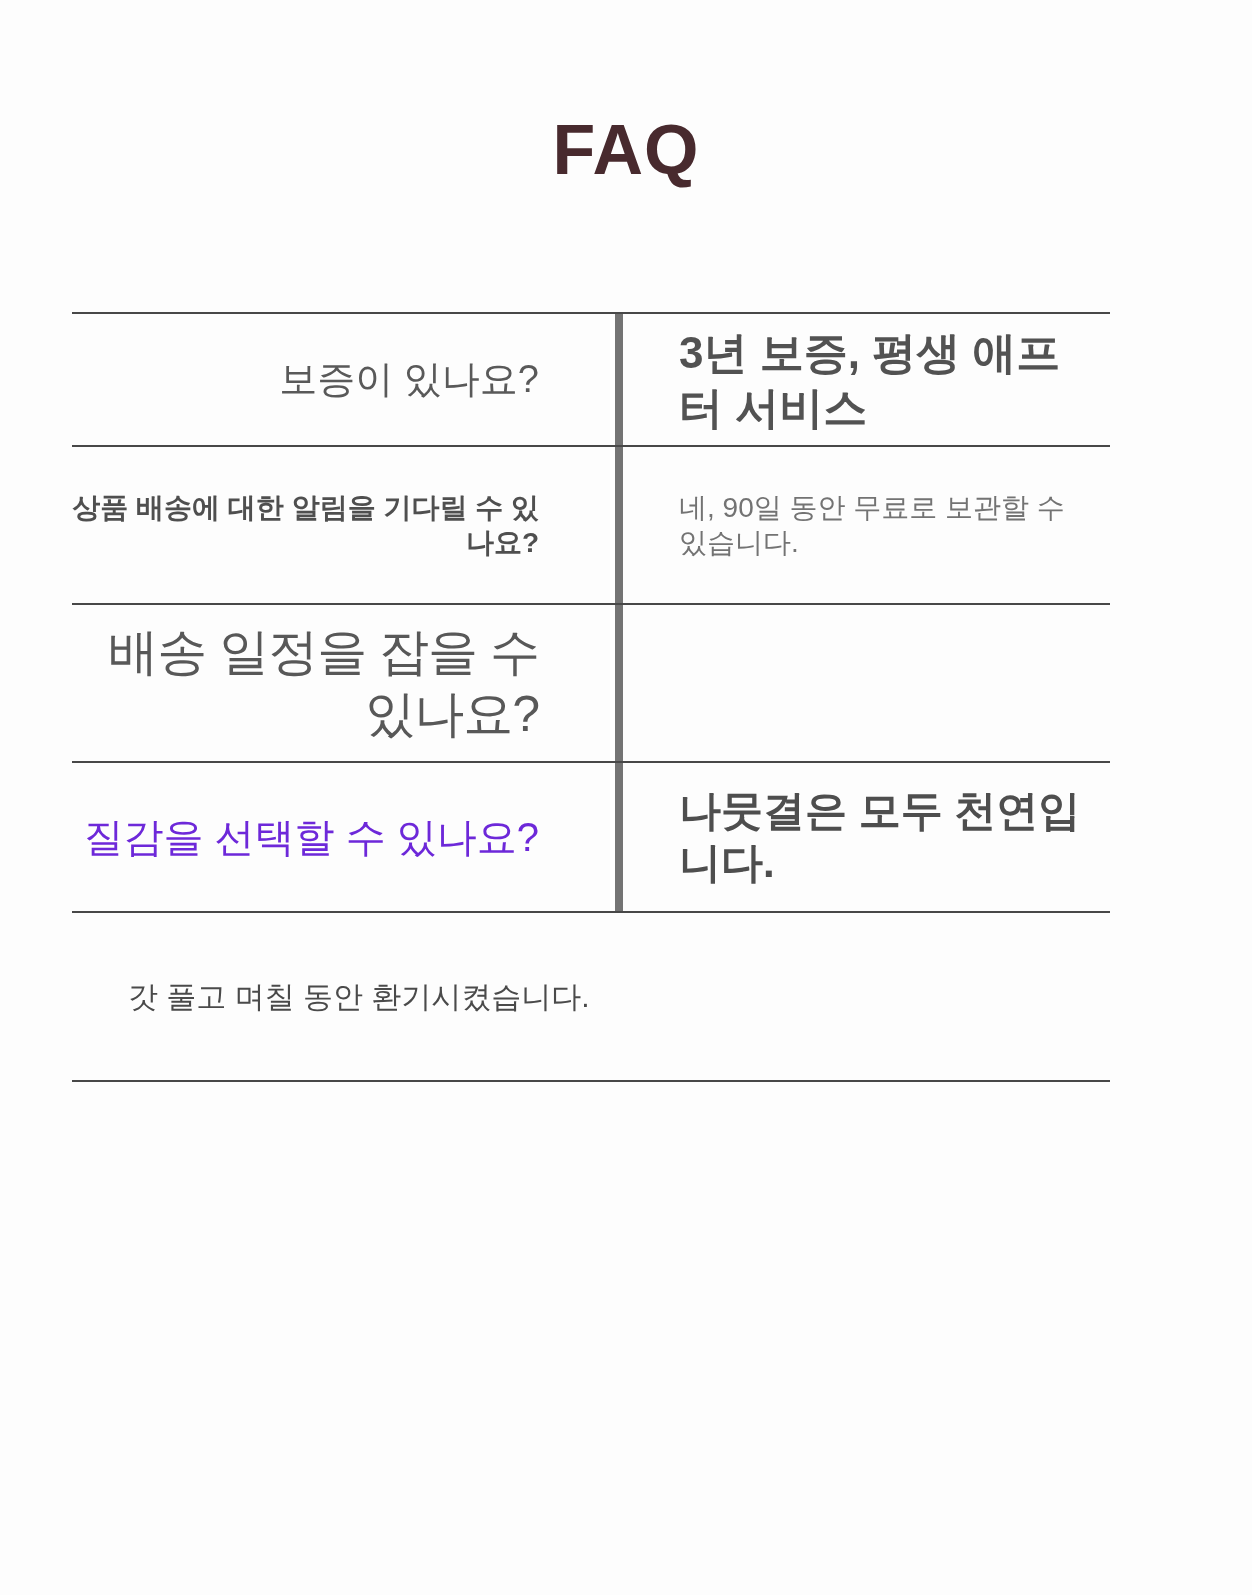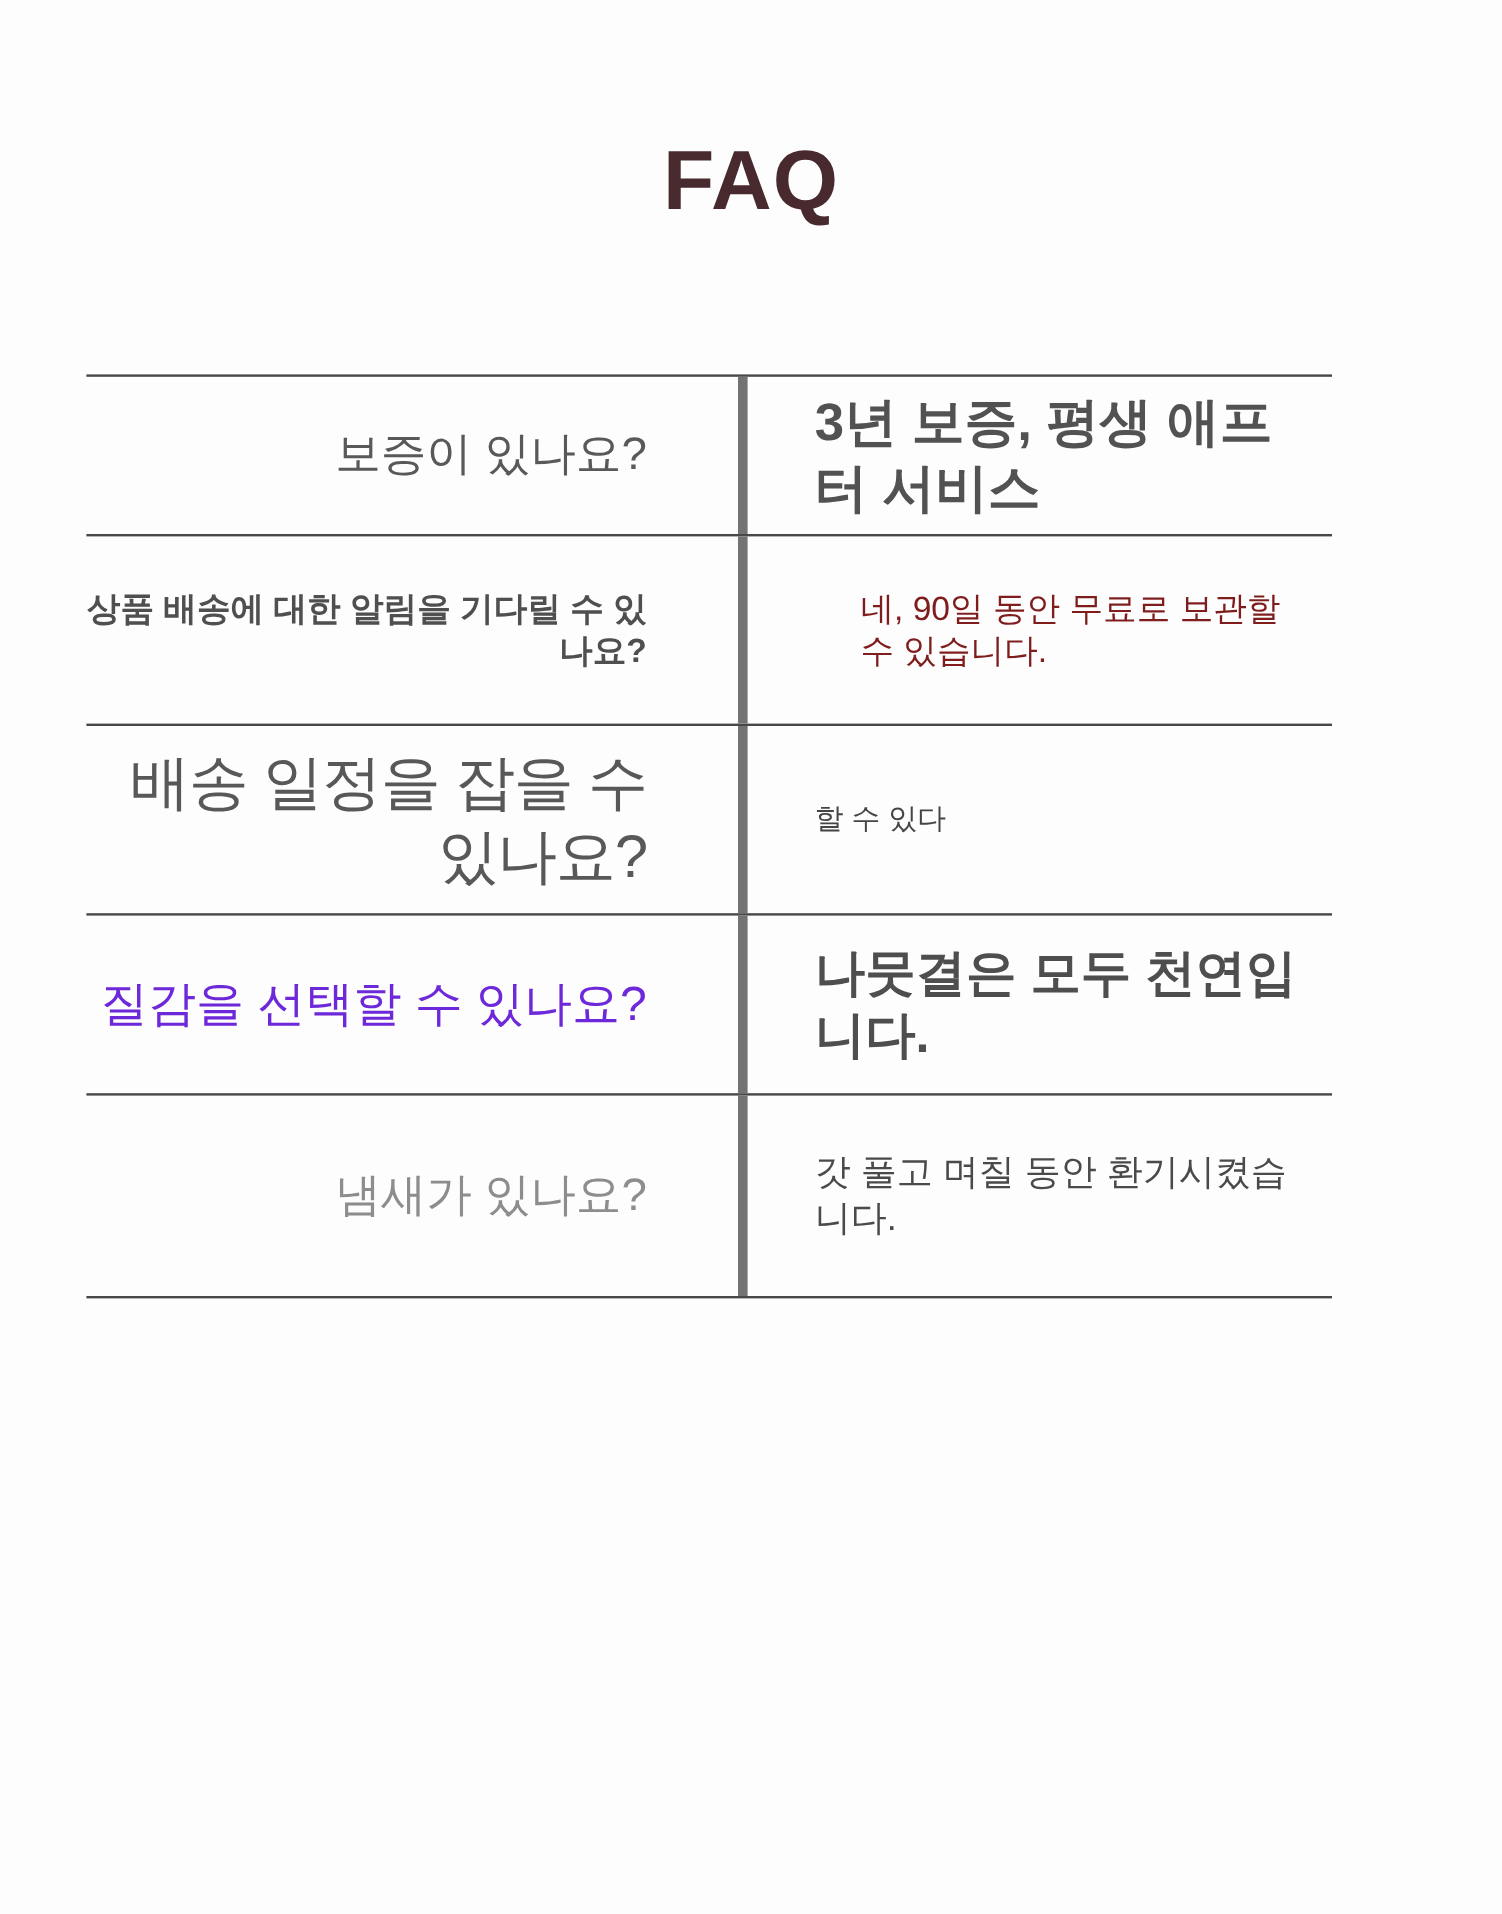--- a/index.html
+++ b/index.html
@@ -63,21 +63,21 @@
   .r1 { min-height: 133px; }
   .r2 { min-height: 158px; }
   .r3 { min-height: 158px; }
   .r4 { min-height: 150px; }
   .r5 { min-height: 169px; }
 
   .r1 .q-text { font-size: 38px; font-weight: 400; color: #595959; }
   .r1 .a-text { font-size: 44px; font-weight: 600; color: #525252; }
 
   .r2 .q-text { font-size: 28px; font-weight: 700; color: #4f4f4f; }
-  .r2 .a-text { font-size: 28px; font-weight: 400; color: #7f1d1d; margin-left: 38px; }
+  .r2 .a-text { font-size: 28px; font-weight: 400; color: #737373; }
 
   .r3 .q-text { font-size: 50px; font-weight: 400; color: #585858; letter-spacing: -1px; }
   .r3 .a-text { font-size: 24px; font-weight: 400; color: #454545; }
 
   .r4 .q-text { font-size: 40px; font-weight: 400; color: #6d28d9; }
   .r4 .a-text { font-size: 42px; font-weight: 600; color: #4e4e4e; }
 
   .r5 .q-text { font-size: 38px; font-weight: 400; color: #8d8d8d; }
   .r5 .a-text { font-size: 30px; font-weight: 500; color: #4a4a4a; }
 </style>
@@ -105,37 +105,31 @@
       </div>
       <div class="a-cell">
         <span class="a-text">네, 90일 동안 무료로 보관할 수 있습니다.</span>
       </div>
     </div>
 
     <div class="faq-row r3">
       <div class="q-cell">
         <span class="q-text">배송 일정을 잡을 수 있나요?</span>
       </div>
-      <div class="a-cell">
-        <span class="a-text">할 수 있다</span>
-      </div>
     </div>
 
     <div class="faq-row r4">
       <div class="q-cell">
         <span class="q-text">질감을 선택할 수 있나요?</span>
       </div>
       <div class="a-cell">
         <span class="a-text">나뭇결은 모두 천연입니다.</span>
       </div>
     </div>
 
     <div class="faq-row r5">
-      <div class="q-cell">
-        <span class="q-text">냄새가 있나요?</span>
-      </div>
       <div class="a-cell">
         <span class="a-text">갓 풀고 며칠 동안 환기시켰습니다.</span>
       </div>
     </div>
 
   </div>
 </div>
 
 </body></html>

